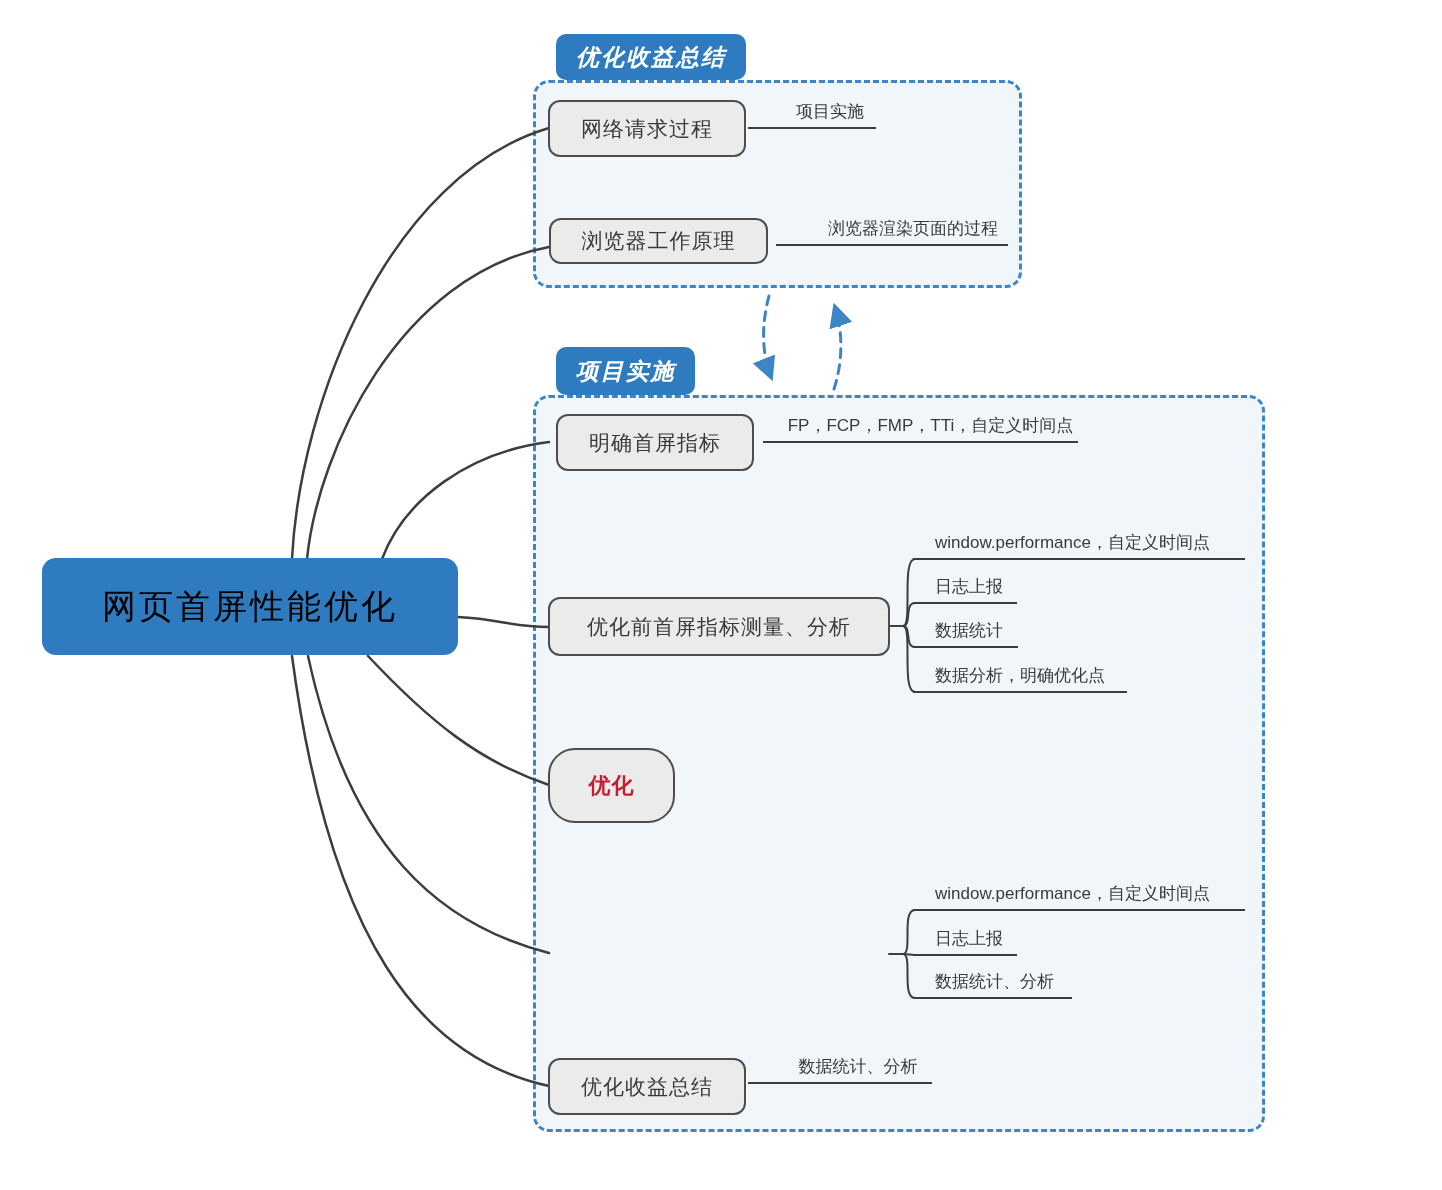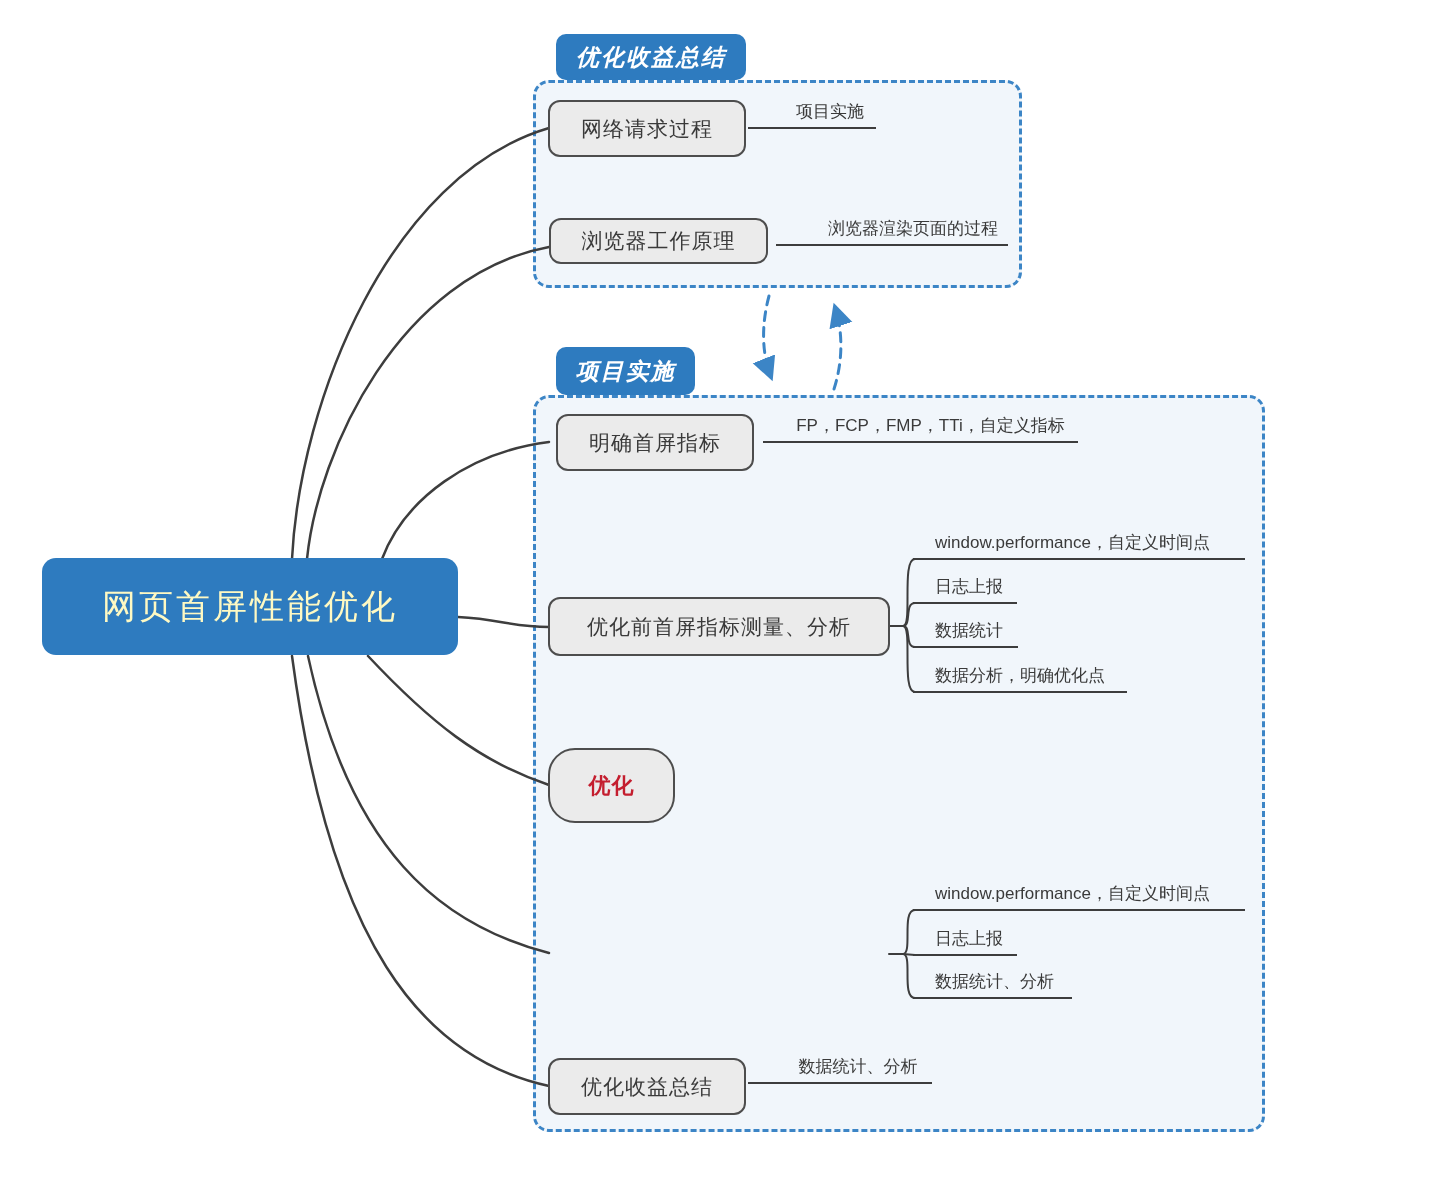--- a/index.html
+++ b/index.html
@@ -38,21 +38,21 @@
     letter-spacing:1px;
     box-sizing:border-box;
     z-index:2;
     white-space:nowrap;
   }
   .node-root{
     position:absolute;
     background:#2e7bbf;
     border-radius:14px;
     display:flex;align-items:center;justify-content:center;
-    font-size:34px;color:#fef9c3;
+    font-size:34px;color:#000000;
     letter-spacing:3px;
     z-index:2;
     white-space:nowrap;
   }
   .node-emph{
     font-size:22px;font-weight:bold;color:#c41e2f;letter-spacing:1px;border-radius:27px;
   }
   .leaf{
     position:absolute;
     border-bottom:2px solid #3d3d3d;
@@ -139,21 +139,21 @@
     <span>优化收益总结</span>
   </div>
 
   <div class="leaf center" style="left:748px;top:95px;width:128px;height:34px;padding-left:36px;">
     <span>项目实施</span>
   </div>
   <div class="leaf center" style="left:776px;top:212px;width:232px;height:34px;padding-left:42px;">
     <span>浏览器渲染页面的过程</span>
   </div>
   <div class="leaf center" style="left:763px;top:409px;width:315px;height:34px;padding-left:20px;">
-    <span>FP，FCP，FMP，TTi，自定义指标</span>
+    <span>FP，FCP，FMP，TTi，自定义时间点</span>
   </div>
 
   <div class="leaf stacked" style="left:913px;top:526px;width:332px;height:34px;">
     <span>window.performance，自定义时间点</span>
   </div>
   <div class="leaf stacked" style="left:913px;top:570px;width:104px;height:34px;">
     <span>日志上报</span>
   </div>
   <div class="leaf stacked" style="left:913px;top:614px;width:105px;height:34px;">
     <span>数据统计</span>

